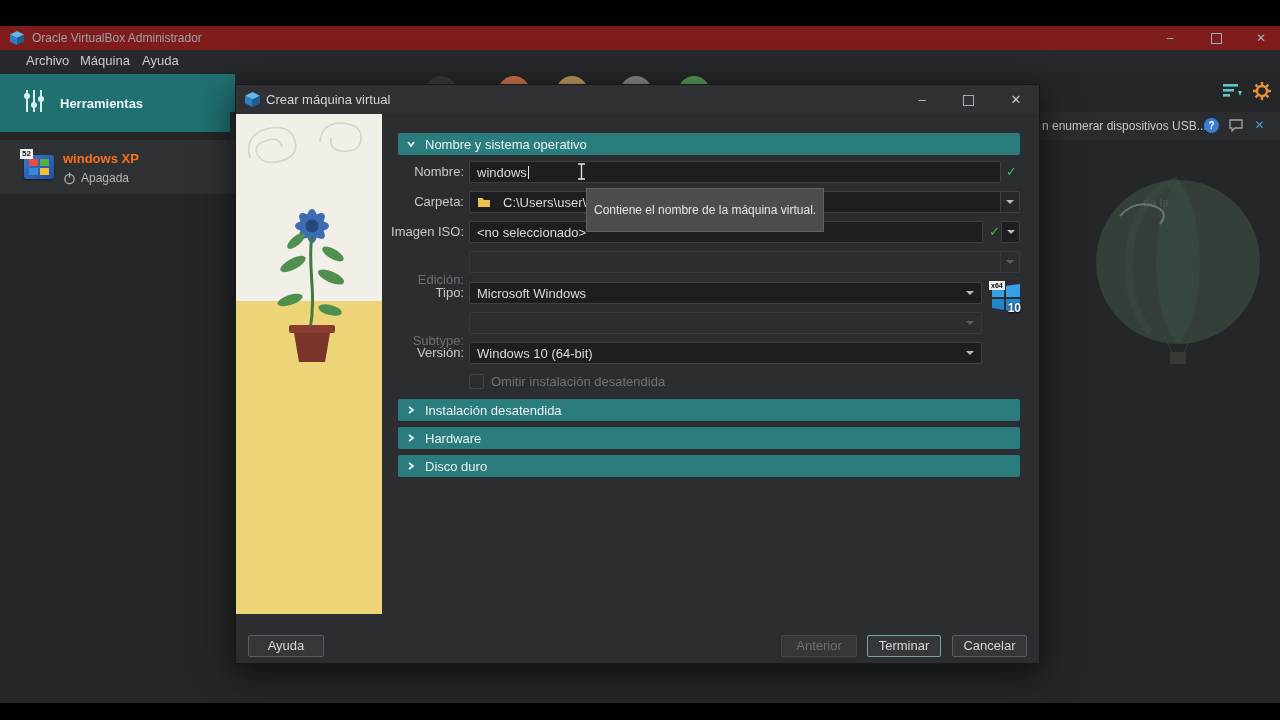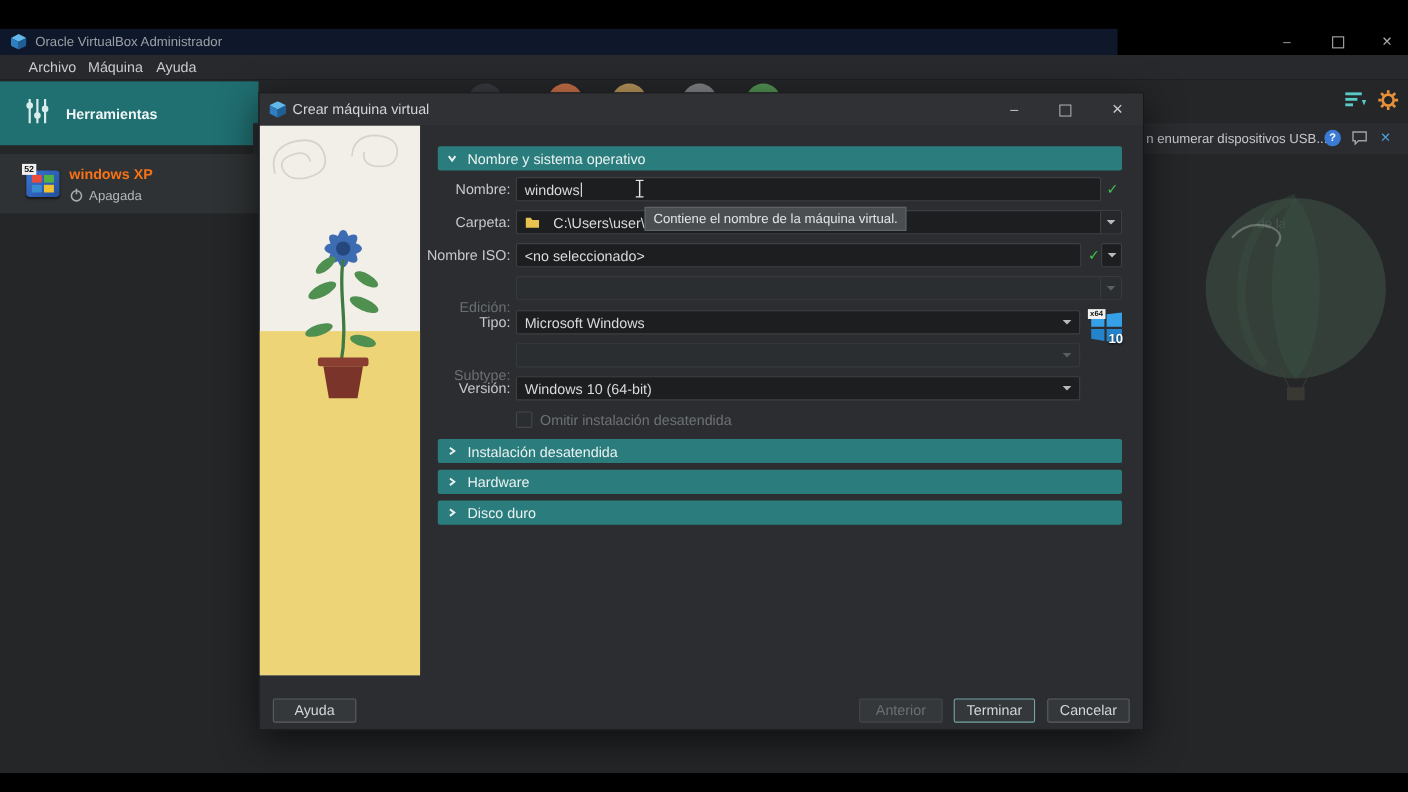--- a/index.html
+++ b/index.html
@@ -1,20 +1,20 @@
 <!DOCTYPE html>
 <html><head>
 <meta charset="utf-8">
 <style>
   html,body{margin:0;padding:0;background:#000;}
   #page{position:relative;width:1280px;height:720px;background:#000;overflow:hidden;
         font-family:"Liberation Sans","DejaVu Sans",sans-serif;color:#d4d6d8;}
   .abs{position:absolute;}
   
-  #titlebar{position:absolute;left:0;top:26px;width:1016px;height:24px;background:#0f172a;}
+  #titlebar{position:absolute;left:0;top:26px;width:1280px;height:24px;background:#7f1d1d;}
   #titlebar .wtitle{position:absolute;left:32px;top:5px;font-size:12px;color:#9ba0a4;}
   .winctl{position:absolute;top:0;width:40px;height:24px;text-align:center;line-height:24px;
           font-size:12px;color:#a8acb0;cursor:default;}
   .maxbox{display:inline-block;width:9px;height:9px;border:1px solid #a8acb0;vertical-align:middle;}
   #menubar{position:absolute;left:0;top:50px;width:1280px;height:22px;background:#27292c;}
   .menuitem{position:absolute;top:0;height:22px;line-height:22px;font-size:13px;color:#c9cbcd;padding:0 6px;margin-left:10px;}
   #content{position:absolute;left:0;top:72px;width:1280px;height:631px;background:#242628;overflow:hidden;}
   .letterbox{position:absolute;left:0;width:1280px;background:#000;z-index:40;}
   
   #tools-header{position:absolute;left:0;top:2px;width:235px;height:58px;background:#206f71;
@@ -58,21 +58,21 @@
   .spacer{flex:1;}
   .caret{width:0;height:0;border-left:4px solid transparent;border-right:4px solid transparent;
          border-top:4px solid #b8babc;margin-right:7px;}
   .caret.dim{border-top-color:#5c5f62;}
   .seg{width:18px;align-self:stretch;border-left:1px solid #3c4043;background:#26282b;
        display:flex;align-items:center;justify-content:center;}
   .seg .caret{margin:0;}
   .greencheck{position:absolute;font-size:13px;font-weight:bold;color:#3fc24a;}
   .caret-bar{display:inline-block;width:1px;height:13px;background:#e8eaec;vertical-align:middle;margin-left:1px;}
   #tooltip{position:absolute;left:350px;top:103px;background:#4b4e50;border:1px solid #606366;
-           color:#e2e4e6;font-size:12px;padding:3px 7px;white-space:nowrap;z-index:25;}
+           color:#e2e4e6;font-size:12px;padding:14px 7px;white-space:nowrap;z-index:25;}
   .cb{position:absolute;width:13px;height:13px;background:#2b2e31;border:1px solid #44474a;border-radius:2px;}
   .cblabel{position:absolute;font-size:13px;color:#6e7275;}
   .btn{position:absolute;height:22px;line-height:20px;box-sizing:border-box;background:#35383b;
        border:1px solid #5a5e62;border-radius:2px;color:#d4d6d8;font-size:13px;text-align:center;}
   .btn.disabled{color:#6b6f72;border-color:#44474a;}
   .btn.default{border-color:#74a4a5;}
   #os-icon{position:absolute;left:753px;top:196px;width:33px;height:34px;}
   #os-icon .badge{position:absolute;left:0;top:0;background:#f0f0f0;color:#111;font-size:7px;
                   font-weight:bold;padding:0 2px;line-height:9px;z-index:2;}
   #os-icon .num{position:absolute;right:1px;bottom:0;color:#fff;font-weight:bold;font-size:12px;
@@ -267,21 +267,21 @@
       </span>
       <span class="txt">C:\Users\user\Vir</span>
       <span class="spacer"></span>
       <span class="seg">
           <span class="caret"></span>
         </span>
     </div>
 
     <div id="tooltip">Contiene el nombre de la máquina virtual.</div>
 
-    <span class="flabel" style="top:136px;">Nombre ISO:</span>
+    <span class="flabel" style="top:136px;">Imagen ISO:</span>
     <div class="field" style="left:233px;top:136px;width:514px;">
       <span class="txt">&lt;no seleccionado&gt;</span>
     </div>
     <span class="greencheck" style="left:753px;top:139px;">✓</span>
     <div class="field" style="left:765px;top:136px;width:19px;justify-content:center;">
       <span class="caret" style="margin:0;"></span>
     </div>
 
     <span class="flabel dim" style="top:166px;">Edición:</span>
     <div class="field dim" style="left:233px;top:166px;width:551px;">

